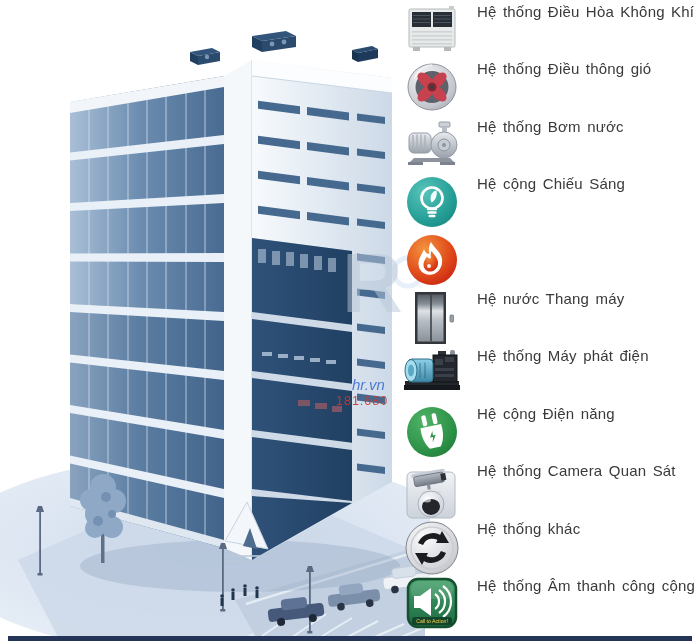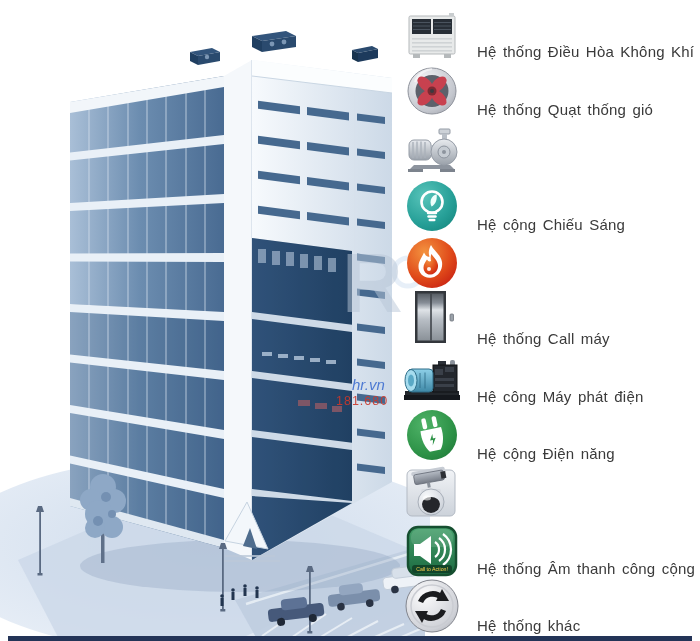--- a/index.html
+++ b/index.html
@@ -6,21 +6,21 @@
   html,body{margin:0;padding:0;background:#fff;}
   .screen{
     position:relative;width:700px;height:641px;background:#ffffff;overflow:hidden;
     font-family:"Liberation Sans", sans-serif;
   }
   .building-wrap{position:absolute;left:0;top:0;width:430px;height:641px;}
   .systems-list{
     position:absolute;left:400px;top:3px;width:298px;height:634px;
     display:flex;flex-direction:column;
   }
-  .system-row{height:57.4px;display:flex;align-items:flex-end;}
+  .system-row{height:57.4px;display:flex;align-items:flex-start;}
   .icon-box{width:64px;flex:0 0 64px;display:flex;align-items:center;justify-content:center;}
   .system-label{
     margin-left:13px;font-size:15px;color:#3a3a3a;letter-spacing:.2px;word-spacing:2px;
     white-space:nowrap;
   }
   .bottom-bar{position:absolute;left:8px;top:636px;width:684px;height:5px;background:#233457;}
   svg{display:block;}
 </style>
 </head>
 <body>
@@ -305,21 +305,21 @@
             <ellipse cx="27" cy="17.5" rx="5.6" ry="9.5" transform="rotate(45 27 27)"></ellipse>
             <ellipse cx="27" cy="17.5" rx="5.6" ry="9.5" transform="rotate(135 27 27)"></ellipse>
             <ellipse cx="27" cy="17.5" rx="5.6" ry="9.5" transform="rotate(225 27 27)"></ellipse>
             <ellipse cx="27" cy="17.5" rx="5.6" ry="9.5" transform="rotate(315 27 27)"></ellipse>
           </g>
           <circle cx="27" cy="27" r="4.5" fill="#7d2a33"></circle>
             <circle cx="27" cy="27" r="2" fill="#3a3a40"></circle>
           <path d="M10,18 A20,19 0 0 1 27,5" stroke="#ffffff" stroke-width="2" fill="none" opacity="0.5"></path>
         </svg>
       </div>
-      <span class="system-label">Hệ thống Quạt thống gió</span>
+      <span class="system-label">Hệ thống Điều thông gió</span>
     </div>
 
     <div class="system-row">
       <div class="icon-box">
         <svg width="56" height="50" viewBox="0 0 56 50">
           <defs>
             <linearGradient id="i-metal" x1="0" y1="0" x2="0" y2="1">
               <stop offset="0" stop-color="#e8ebef"></stop>
                 <stop offset="1" stop-color="#9aa1aa"></stop>
             </linearGradient>
@@ -332,20 +332,21 @@
           <rect x="5" y="15" width="22" height="20" rx="5" fill="url(#i-metal)" stroke="#959ca6"></rect>
           <g stroke="#aab1ba" stroke-width="1.4">
               <path d="M9,17 V33 M13,16.5 V33.5 M17,16.5 V33.5 M21,17 V33"></path>
             </g>
           <rect x="26" y="20" width="5" height="10" fill="#b9bfc7"></rect>
           <circle cx="40" cy="27" r="13" fill="url(#i-metal)" stroke="#959ca6"></circle>
           <circle cx="40" cy="27" r="6" fill="#c6ccd3" stroke="#8d949e"></circle>
           <circle cx="40" cy="27" r="2" fill="#8d949e"></circle>
         </svg>
       </div>
+      <span class="system-label">Hệ thống Bơm nước</span>
     </div>
 
     <div class="system-row">
       <div class="icon-box">
         <svg width="54" height="54" viewBox="0 0 54 54">
           <defs>
             <radialGradient id="i-teal" cx="0.35" cy="0.3" r="0.9">
               <stop offset="0" stop-color="#58c4ba"></stop>
                 <stop offset="0.6" stop-color="#27a098"></stop>
                 <stop offset="1" stop-color="#12837b"></stop>
@@ -393,21 +394,21 @@
               <stop offset="0.55" stop-color="#b9bfc6"></stop>
                 <stop offset="1" stop-color="#8a9198"></stop>
             </linearGradient>
           </defs>
           <rect x="11" y="2" width="31" height="52" fill="#33373c"></rect>
           <rect x="13.5" y="4.5" width="26" height="47" fill="url(#i-door)"></rect>
           <rect x="26.2" y="4.5" width="1.6" height="47" fill="#40454b"></rect>
           <rect x="46" y="25" width="3.5" height="7" rx="1" fill="#9aa1a9" stroke="#6e747c" stroke-width="0.8"></rect>
         </svg>
       </div>
-      <span class="system-label">Hệ thống Call máy</span>
+      <span class="system-label">Hệ nước Thang máy</span>
     </div>
 
     <div class="system-row">
       <div class="icon-box">
         <svg width="60" height="48" viewBox="0 0 60 48">
           <defs>
             <linearGradient id="i-alt" x1="0" y1="0" x2="0" y2="1">
               <stop offset="0" stop-color="#8ed0e8"></stop>
                 <stop offset="1" stop-color="#3e88a6"></stop>
             </linearGradient>
@@ -422,21 +423,21 @@
               <rect x="43" y="10" width="9" height="5"></rect>
               <rect x="33" y="21" width="19" height="3"></rect>
               <rect x="33" y="27" width="19" height="3"></rect>
             </g>
           <rect x="6" y="12" width="25" height="23" rx="4" fill="url(#i-alt)" stroke="#2e6d88"></rect>
           <ellipse cx="9" cy="23.5" rx="6" ry="11" fill="#a6dcee" stroke="#2e6d88"></ellipse>
           <ellipse cx="9" cy="23.5" rx="3" ry="6" fill="#5aa9c6"></ellipse>
           <path d="M18,16 V31 M23,15.5 V31.5" stroke="#2e6d88" stroke-width="1.2" opacity="0.7"></path>
         </svg>
       </div>
-      <span class="system-label">Hệ công Máy phát điện</span>
+      <span class="system-label">Hệ thống Máy phát điện</span>
     </div>
 
     <div class="system-row">
       <div class="icon-box">
         <svg width="54" height="54" viewBox="0 0 54 54">
           <defs>
             <radialGradient id="i-green" cx="0.35" cy="0.3" r="0.95">
               <stop offset="0" stop-color="#4fb368"></stop>
                 <stop offset="0.6" stop-color="#2d9247"></stop>
                 <stop offset="1" stop-color="#1b7234"></stop>
@@ -477,20 +478,46 @@
             <rect x="10" y="12" width="30" height="10" rx="2" fill="url(#i-cam)" stroke="#666c77" stroke-width="0.8"></rect>
             <rect x="37" y="13.5" width="5" height="7" fill="#2c2f35"></rect>
             <rect x="22" y="22" width="3" height="5" fill="#8a919b"></rect>
           </g>
           <rect x="17" y="29" width="20" height="4" rx="2" fill="#d7dbe1"></rect>
           <circle cx="27" cy="42" r="13" fill="url(#i-dome)" stroke="#a8afb9"></circle>
           <path d="M18,44 A9,9 0 0 0 36,44 A9,7 0 0 0 18,44 Z" fill="#24262b"></path>
           <ellipse cx="23" cy="38" rx="4" ry="2.5" fill="#ffffff" opacity="0.6"></ellipse>
         </svg>
       </div>
+      <span class="system-label">Hệ thống Camera Quan Sát</span>
+    </div>
+
+    <div class="system-row">
+      <div class="icon-box">
+        <svg width="56" height="56" viewBox="0 0 56 56">
+          <defs>
+            <radialGradient id="i-steel" cx="0.35" cy="0.3" r="0.95">
+              <stop offset="0" stop-color="#fbfbfc"></stop>
+                <stop offset="0.7" stop-color="#cfd1d7"></stop>
+                <stop offset="1" stop-color="#9ea1a8"></stop>
+            </radialGradient>
+          </defs>
+          <circle cx="28" cy="28" r="26" fill="url(#i-steel)" stroke="#83868e"></circle>
+          <circle cx="28" cy="28" r="21" fill="none" stroke="#caccd2" stroke-width="1.5"></circle>
+          <g>
+            <path d="M16.5,24 A13,13 0 0 1 38,20" stroke="#1b1c1f" stroke-width="5.5" fill="none"></path>
+            <polygon points="38,11 45,23 32,23" fill="#1b1c1f"></polygon>
+          </g>
+          <g transform="rotate(180 28 28)">
+            <path d="M16.5,24 A13,13 0 0 1 38,20" stroke="#1b1c1f" stroke-width="5.5" fill="none"></path>
+            <polygon points="38,11 45,23 32,23" fill="#1b1c1f"></polygon>
+          </g>
+        </svg>
+      </div>
+      <span class="system-label">Hệ thống khác</span>
     </div>
 
     <div class="system-row">
       <div class="icon-box">
         <svg width="52" height="52" viewBox="0 0 52 52">
           <defs>
             <linearGradient id="i-spk" x1="0" y1="0" x2="0" y2="1">
               <stop offset="0" stop-color="#45a06b"></stop>
                 <stop offset="1" stop-color="#1c6a41"></stop>
             </linearGradient>
@@ -504,41 +531,16 @@
               <path d="M33,13 a14,14 0 0 1 0,23"></path>
               <path d="M37,9 a19,19 0 0 1 0,31"></path>
           </g>
           <rect x="6" y="40" width="40" height="8" rx="3" fill="#0f3d24" opacity="0.85"></rect>
           <text x="26" y="46" font-size="5.2" fill="#ffd24d" text-anchor="middle">Call to Action!</text>
         </svg>
       </div>
       <span class="system-label">Hệ thống Âm thanh công cộng</span>
     </div>
 
-    <div class="system-row">
-      <div class="icon-box">
-        <svg width="56" height="56" viewBox="0 0 56 56">
-          <defs>
-            <radialGradient id="i-steel" cx="0.35" cy="0.3" r="0.95">
-              <stop offset="0" stop-color="#fbfbfc"></stop>
-                <stop offset="0.7" stop-color="#cfd1d7"></stop>
-                <stop offset="1" stop-color="#9ea1a8"></stop>
-            </radialGradient>
-          </defs>
-          <circle cx="28" cy="28" r="26" fill="url(#i-steel)" stroke="#83868e"></circle>
-          <circle cx="28" cy="28" r="21" fill="none" stroke="#caccd2" stroke-width="1.5"></circle>
-          <g>
-            <path d="M16.5,24 A13,13 0 0 1 38,20" stroke="#1b1c1f" stroke-width="5.5" fill="none"></path>
-            <polygon points="38,11 45,23 32,23" fill="#1b1c1f"></polygon>
-          </g>
-          <g transform="rotate(180 28 28)">
-            <path d="M16.5,24 A13,13 0 0 1 38,20" stroke="#1b1c1f" stroke-width="5.5" fill="none"></path>
-            <polygon points="38,11 45,23 32,23" fill="#1b1c1f"></polygon>
-          </g>
-        </svg>
-      </div>
-      <span class="system-label">Hệ thống khác</span>
-    </div>
-
   </div>
 
   <div class="bottom-bar"></div>
 </div>
 
 </body></html>

